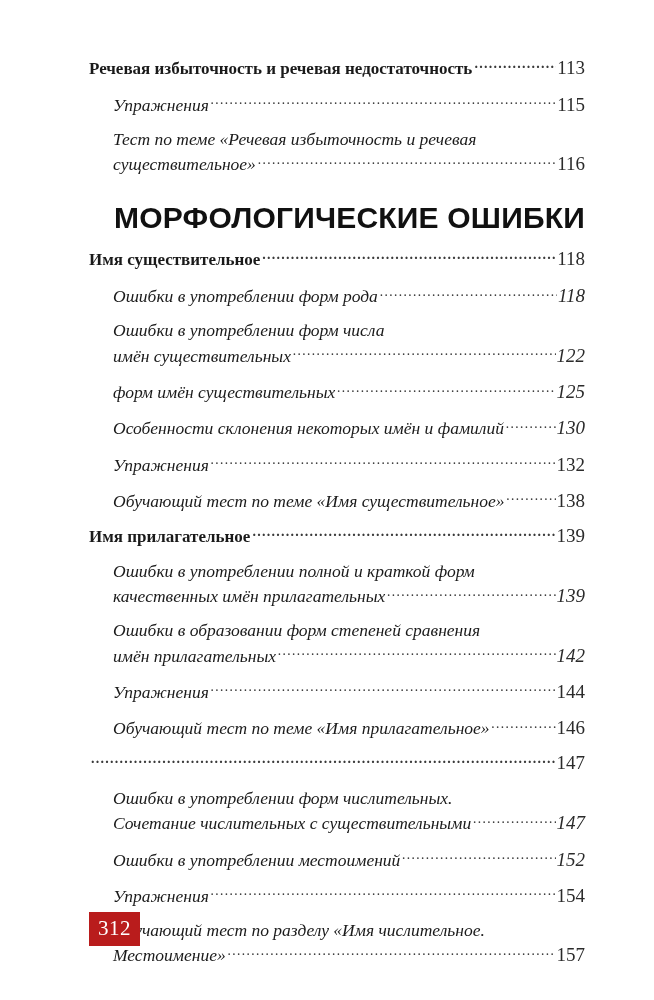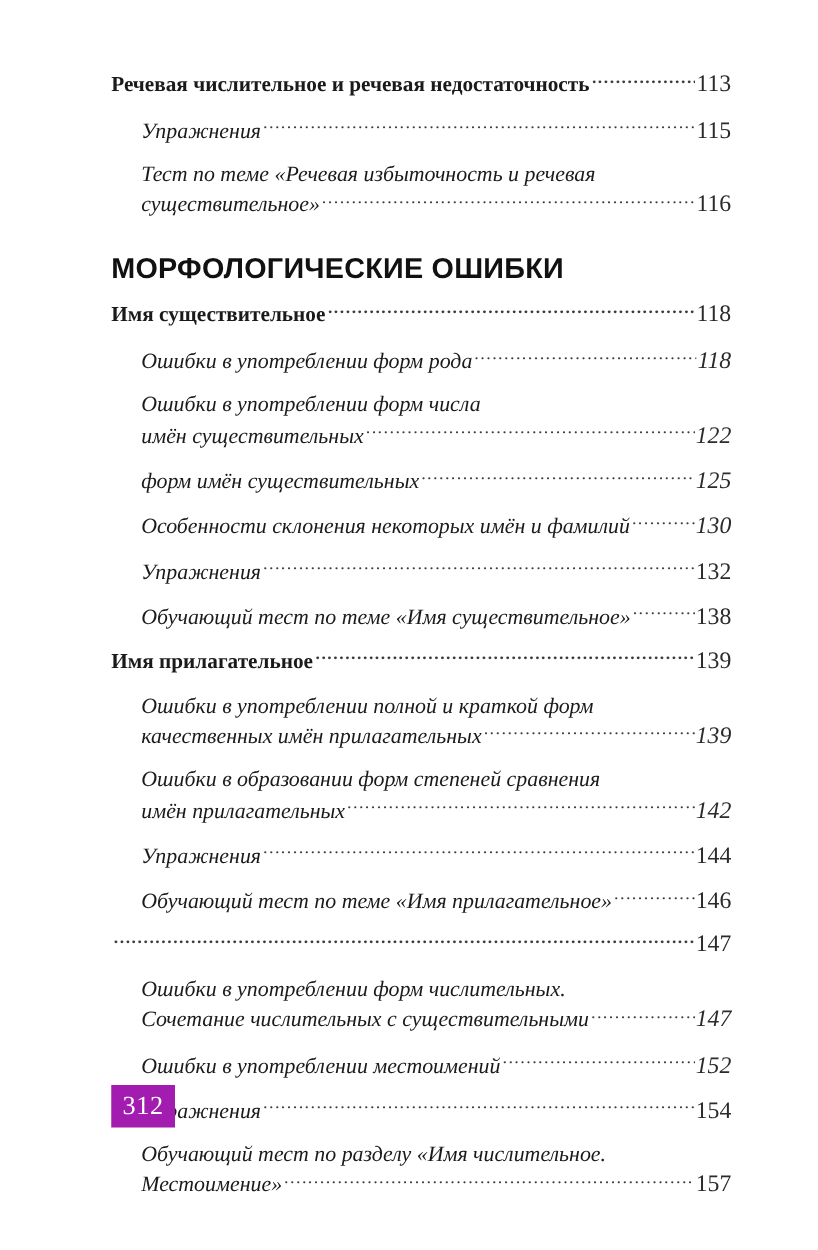--- a/index.html
+++ b/index.html
@@ -96,48 +96,49 @@
   }
   .lvl-italic .toc-page-num { font-style: normal; font-size: 19px; }
 
   
   .gap-sm { margin-top: 11px; }
 
   
   .part-heading {
     font-family: "Liberation Sans", "DejaVu Sans", sans-serif;
     font-weight: bold;
-    font-size: 23px;
+    font-size: 30px;
     letter-spacing: 0.2px;
     margin: 25px 0 12px 0;
     color: #111111;
+    text-align: right;
   }
 
   
   #page-badge {
     position: absolute;
     left: 89px;
-    top: 868px;
-    background: #a21caf;
+    top: 912px;
+    background: #b91c1c;
     color: #ffffff;
     font-family: "Liberation Serif", "DejaVu Serif", serif;
     font-size: 21px;
     line-height: 1;
     padding: 6px 9px 7px 9px;
     letter-spacing: 0.5px;
   }
 </style>
 </head>
 <body>
 
 <div id="toc-page">
   <div id="toc-list">
       <div class="toc-entry lvl-head ">
         <div class="toc-line">
-          <span class="toc-title">Речевая числительное и речевая недостаточность</span>
+          <span class="toc-title">Речевая избыточность и речевая недостаточность</span>
           <span class="toc-leader"></span>
           <span class="toc-page-num">113</span>
         </div>
       </div>
       <div class="toc-entry lvl-italic gap-sm">
         <div class="toc-line">
           <span class="toc-title">Упражнения</span>
           <span class="toc-leader"></span>
           <span class="toc-page-num">115</span>
         </div>

